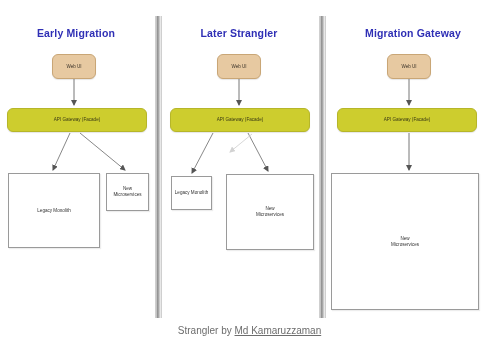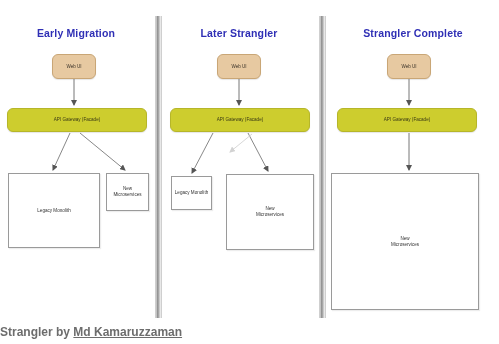--- a/index.html
+++ b/index.html
@@ -66,24 +66,24 @@
     height:302px;
     background:linear-gradient(90deg,#f2f2f2 0%,#8d8d8d 22%,#a9a9a9 52%,#d8d8d8 78%,#f6f6f6 100%);
     border-left:1px solid #cfcfcf;
     border-right:1px solid #cfcfcf;
   }
 
   .caption{
     position:absolute;
     left:0;right:0;
     top:325px;
-    font-size:12px;
+    text-align:center;
+    font-size:10px;
     color:#6d6d6d;
     white-space:nowrap;
-    font-weight:bold;
   }
   .caption .author{text-decoration:underline;color:#6d6d6d;}
 
   svg.arrows{position:absolute;left:0;top:0;width:499px;height:344px;pointer-events:none;}
 </style>
 </head>
 <body>
 
 <div id="canvas">
 
@@ -127,21 +127,21 @@
   </div>
 
   <div class="node plainbox" style="left:226px;top:174px;width:88px;height:76px;flex-direction:column;">
     <span>New</span>
     <span>Microservices</span>
   </div>
 
   <div class="divider" style="left:319px;"></div>
 
   <div class="panel" style="left:327px;width:172px;">
-    <div class="panel-title">Strangler Complete</div>
+    <div class="panel-title">Migration Gateway</div>
   </div>
 
   <div class="node webui" style="left:387px;top:54px;width:44px;height:25px;">
     <span>Web UI</span>
   </div>
 
   <div class="node gateway" style="left:337px;top:108px;width:140px;height:24px;">
     <span>API Gateway (Facade)</span>
   </div>
 

